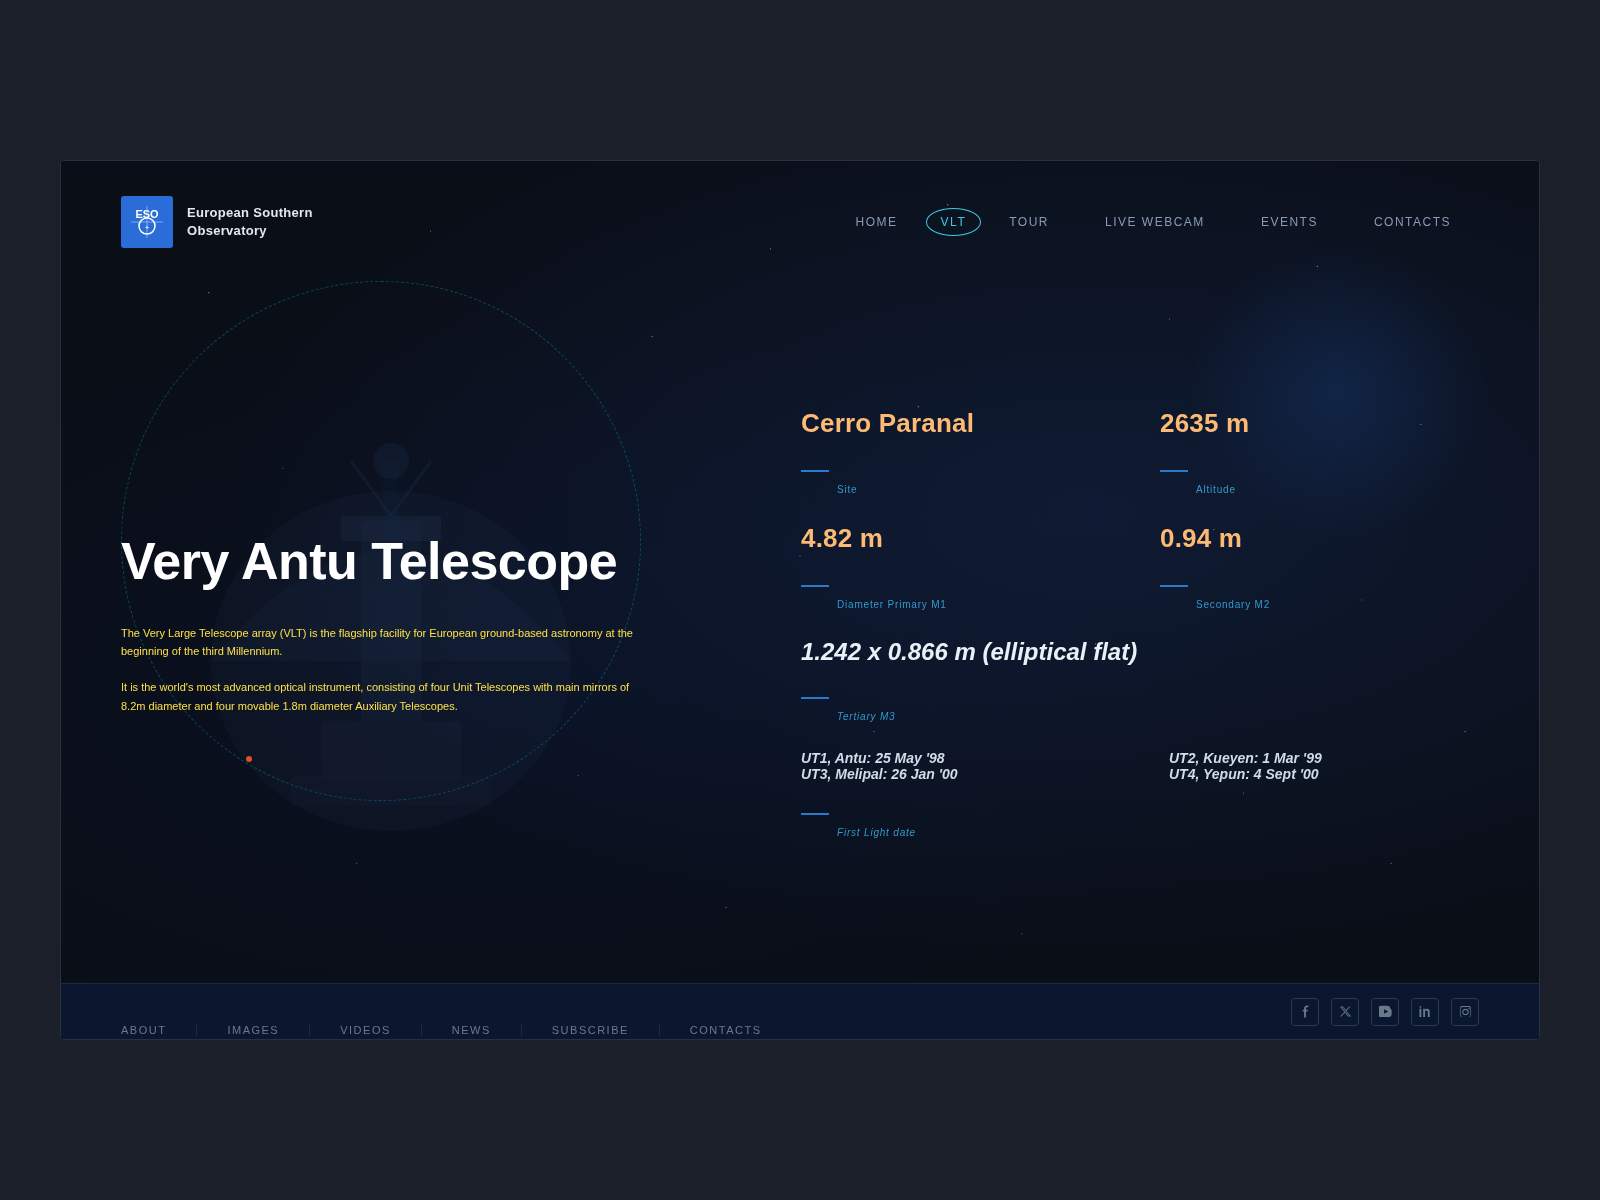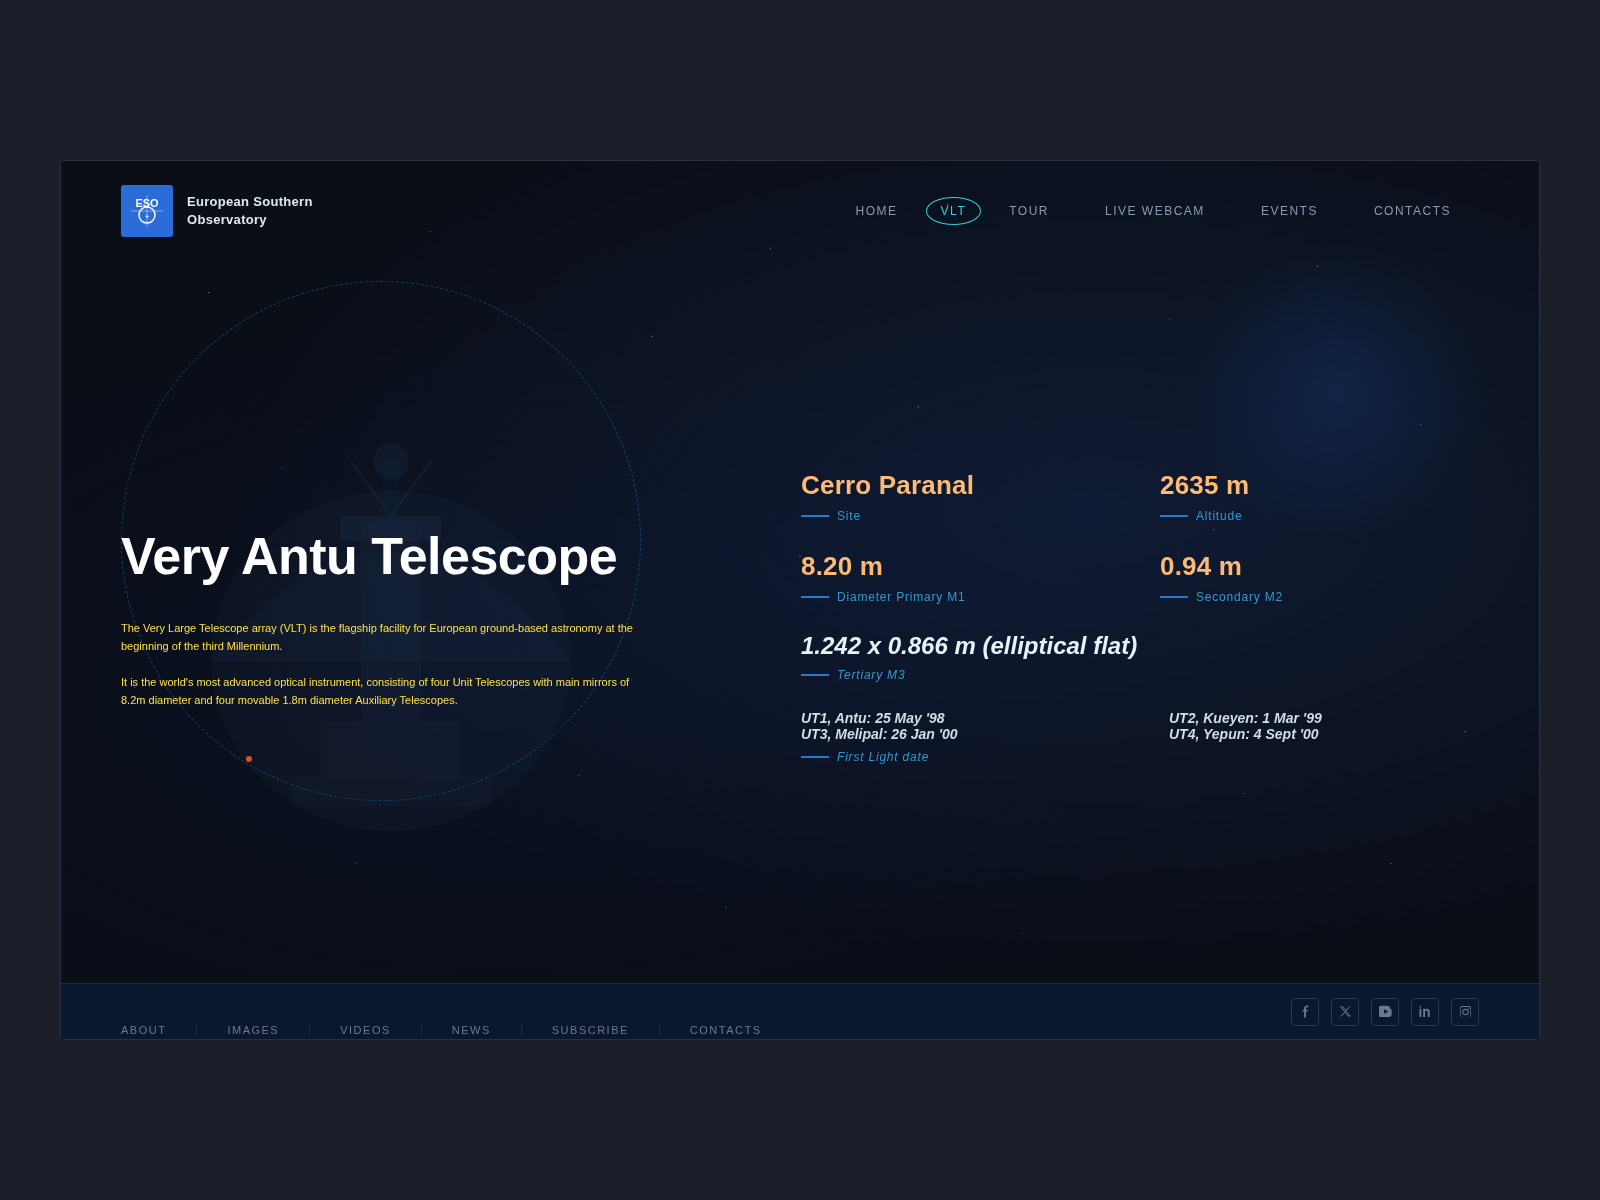--- a/index.html
+++ b/index.html
@@ -105,20 +105,21 @@
       display: flex;
       flex-direction: column;
     }
 
     
     nav {
       display: flex;
       padding: 24px 60px;
       gap: 16px;
       min-height: 80px;
+      margin-top: 11px;
     }
 
     .logo-area {
       display: flex;
       align-items: center;
       gap: 14px;
       margin-right: auto;
       text-decoration: none;
     }
 
@@ -239,23 +240,24 @@
     }
 
     .stat-line {
       width: 28px;
       height: 2px;
       background: #2a7acc;
     }
 
     .stat-label {
       color: #3399cc;
-      font-size: 12px;
+      font-size: 10px;
       font-weight: 500;
       letter-spacing: 0.8px;
+      margin-top: 37px;
     }
 
     .stat-wide {
       grid-column: span 2;
       font-style: italic;
     }
 
     .stat-value-wide {
       font-size: 24px;
       font-weight: 700;
@@ -437,21 +439,21 @@
 
           <div class="stat-item">
             <div class="stat-value">2635 m</div>
             <div class="stat-label-row">
               <div class="stat-line"></div>
               <span class="stat-label">Altitude</span>
             </div>
           </div>
 
           <div class="stat-item">
-            <div class="stat-value">8.20 m</div>
+            <div class="stat-value">4.82 m</div>
             <div class="stat-label-row">
               <div class="stat-line"></div>
               <span class="stat-label">Diameter Primary M1</span>
             </div>
           </div>
 
           <div class="stat-item">
             <div class="stat-value">0.94 m</div>
             <div class="stat-label-row">
               <div class="stat-line"></div>

